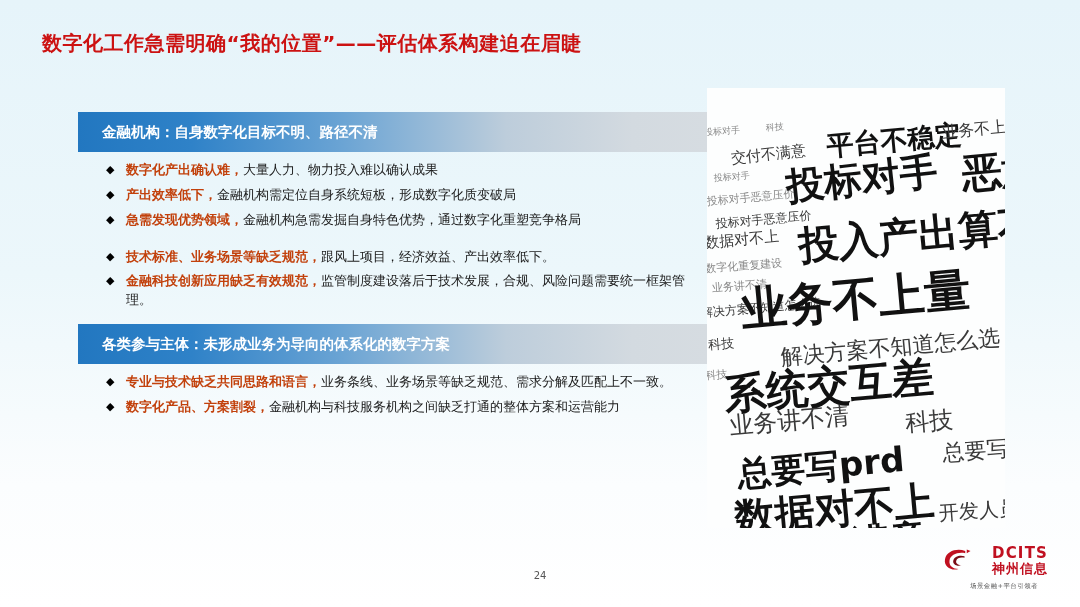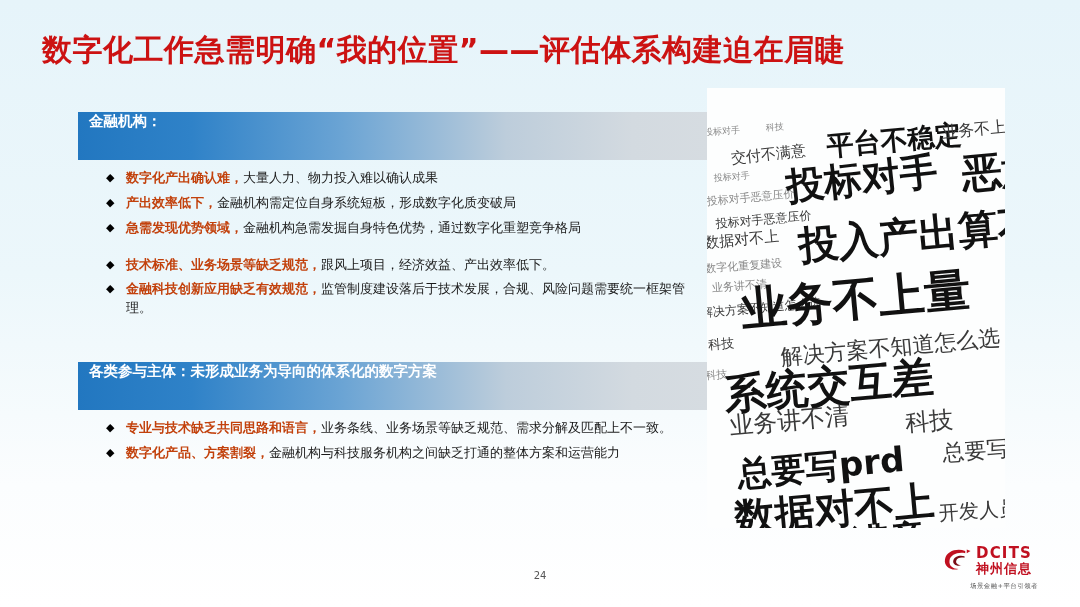--- a/index.html
+++ b/index.html
@@ -11,41 +11,41 @@
     font-family: "DejaVu Sans", "Liberation Sans", sans-serif;
     background: linear-gradient(180deg, #e6f4fa 0%, #ecf7fb 45%, #fbfdfe 80%, #ffffff 100%);
     position: relative;
   }
 
   
   #slide-title {
     position: absolute;
     left: 42px; top: 30px;
     width: 960px;
-    font-size: 30px;
+    font-size: 20px;
     font-weight: bold;
     color: #cc1212;
     letter-spacing: 0.5px;
     white-space: nowrap;
   }
 
   
   #content-column {
     position: absolute;
     left: 78px; top: 112px;
     width: 630px;
   }
 
   .section { margin-bottom: 6px; }
 
   .section-header {
-    height: 48px;
+    height: 40px;
     display: flex;
-    align-items: flex-start;
-    padding-left: 11px;
+    align-items: center;
+    padding-left: 24px;
     box-sizing: border-box;
     background: linear-gradient(90deg, #2277c0 0%, #2f82c8 18%, #6ba4d4 42%, #bdcddb 68%, #d3dae0 88%, #d6dce1 100%);
     font-size: 14.5px;
     color: #ffffff;
     white-space: nowrap;
     overflow: hidden;
   }
   .section-header .hdr-key { font-weight: bold; }
   .section-header .hdr-rest { font-weight: bold; }
 
@@ -108,20 +108,21 @@
 
   #logo-block {
     position: absolute;
     right: 14px; bottom: 10px;
     width: 124px; height: 54px;
   }
   #logo-row {
     display: flex;
     align-items: center;
     height: 34px;
+    gap: 16px;
   }
   #logo-mark {
     width: 30px; height: 28px;
     flex: 0 0 auto;
     margin-right: 4px;
   }
   #logo-text { line-height: 1; }
   #logo-en {
     font-size: 15px;
     font-weight: bold;
@@ -147,20 +148,21 @@
 </head>
 <body>
 
 <div id="slide-title">数字化工作急需明确“我的位置”——评估体系构建迫在眉睫</div>
 
 <div id="content-column">
 
   <div class="section">
     <div class="section-header">
       <span class="hdr-key">金融机构：</span>
+      <span class="hdr-rest">自身数字化目标不明、路径不清</span>
     </div>
     <div class="bullets">
       <div class="bullet-row">
         <span class="bullet-marker">◆</span>
         <span class="bullet-text"><b>数字化产出确认难，</b><span>大量人力、物力投入难以确认成果</span></span>
       </div>
       <div class="bullet-row">
         <span class="bullet-marker">◆</span>
         <span class="bullet-text"><b>产出效率低下，</b><span>金融机构需定位自身系统短板，形成数字化质变破局</span></span>
       </div>
@@ -177,21 +179,21 @@
         <span class="bullet-marker">◆</span>
         <span class="bullet-text"><b>技术标准、业务场景等缺乏规范，</b><span>跟风上项目，经济效益、产出效率低下。</span></span>
       </div>
       <div class="bullet-row">
         <span class="bullet-marker">◆</span>
         <span class="bullet-text"><b>金融科技创新应用缺乏有效规范，</b><span>监管制度建设落后于技术发展，合规、风险问题需要统一框架管理。</span></span>
       </div>
     </div>
   </div>
 
-  <div class="section" style="margin-top:44px;">
+  <div class="section" style="margin-top:14px;">
     <div class="section-header">
       <span class="hdr-key">各类参与主体：</span>
       <span class="hdr-rest">未形成业务为导向的体系化的数字方案</span>
     </div>
     <div class="bullets">
       <div class="bullet-row">
         <span class="bullet-marker">◆</span>
         <span class="bullet-text"><b>专业与技术缺乏共同思路和语言，</b><span>业务条线、业务场景等缺乏规范、需求分解及匹配上不一致。</span></span>
       </div>
       <div class="bullet-row">

